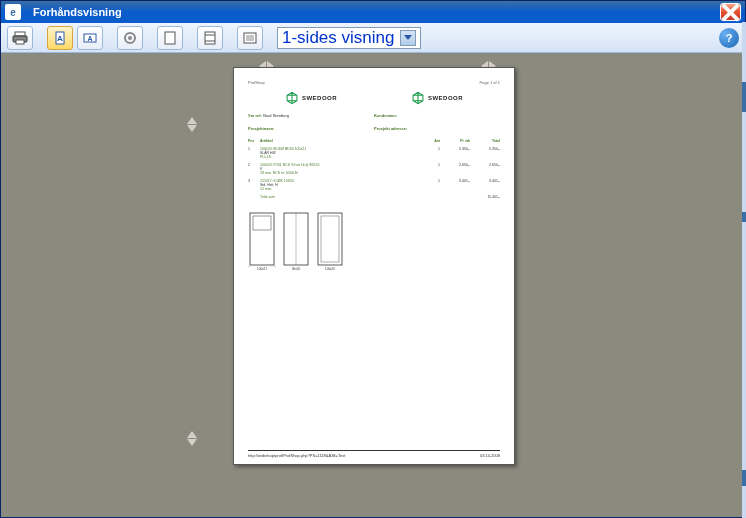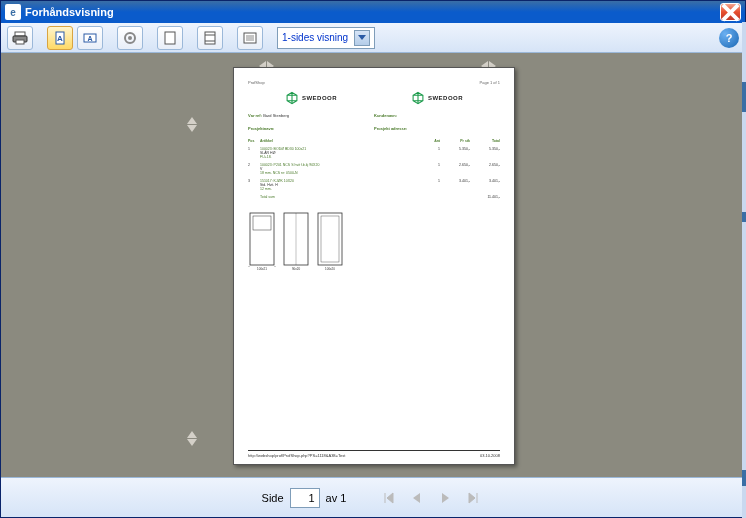--- a/index.html
+++ b/index.html
@@ -34,21 +34,21 @@
       height: 16px;
       background: #fff;
       border-radius: 2px;
       display: flex;
       align-items: center;
       justify-content: center;
       color: #3a6ea5;
       font-size: 10px;
       margin-right: 4px;
     }
-    .titlebar-text { flex: 1; }
+    .titlebar-text { flex: 1; margin-left: 8px; }
     .close-btn {
       width: 21px;
       height: 18px;
       background: linear-gradient(to bottom, #f5a58e, #e74f2f 50%, #c0392b);
       border: 1px solid #fff;
       border-radius: 3px;
       display: flex;
       align-items: center;
       justify-content: center;
       color: white;
@@ -83,21 +83,21 @@
     .tsep { width: 6px; }
     .tdropdown {
       height: 22px;
       border: 1px solid #7f9db9;
       background: #fff;
       display: flex;
       align-items: center;
       padding: 0 4px;
       color: #0033cc;
       cursor: pointer;
-      font-size: 10px;
+      font-size: 17px;
     }
     .tdropdown .chev {
       margin-left: 6px;
       width: 16px;
       height: 16px;
       background: linear-gradient(to bottom, #d6e4f7, #b5cde8);
       border: 1px solid #7f9db9;
       display: flex;
       align-items: center;
       justify-content: center;
@@ -464,46 +464,20 @@
           </div>
         </div>
       </div>
       <div class="page-footer">
         <span>http://webshop/prof/ProfShop.php?PS=1118&amp;A38=Test</span>
         <span>03.10.2008</span>
       </div>
     </div>
   </div>
 
-  <div class="bottom-bar">
-    <span>Side</span>
-    <input class="page-input" value="1" style="">
-    <span>av 1</span>
-    <div style="width:20px"></div>
-    <div class="nav-btn">
-        <svg width="16" height="16" viewBox="0 0 16 16">
-          <path d="M4 3 L4 13 M12 3 L6 8 L12 13 Z" fill="#bbb" stroke="#bbb"></path>
-        </svg>
-      </div>
-    <div class="nav-btn">
-        <svg width="16" height="16" viewBox="0 0 16 16">
-          <path d="M11 3 L4 8 L11 13 Z" fill="#bbb"></path>
-        </svg>
-      </div>
-    <div class="nav-btn">
-        <svg width="16" height="16" viewBox="0 0 16 16">
-          <path d="M5 3 L12 8 L5 13 Z" fill="#bbb"></path>
-        </svg>
-      </div>
-    <div class="nav-btn">
-        <svg width="16" height="16" viewBox="0 0 16 16">
-          <path d="M4 3 L10 8 L4 13 Z M12 3 L12 13" fill="#bbb" stroke="#bbb"></path>
-        </svg>
-      </div>
-  </div>
 
 </div>
 
 <div class="scrollbar-right">
   <div class="sb-seg-blue" style="top:60px;height:30px"></div>
   <div class="sb-seg-blue" style="top:190px;height:10px"></div>
   <div class="sb-seg-blue" style="top:448px;height:16px"></div>
 </div>
 
 </body></html>

